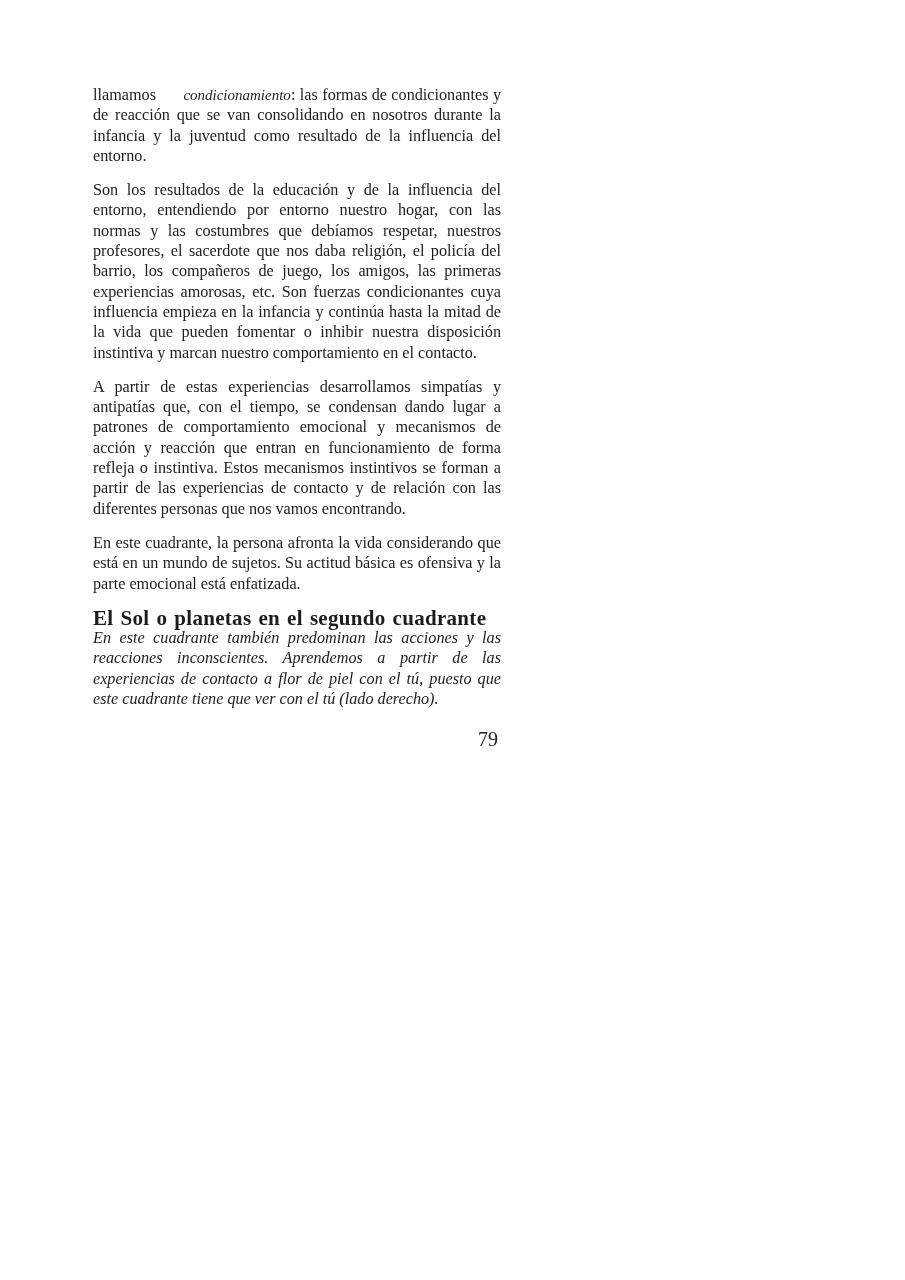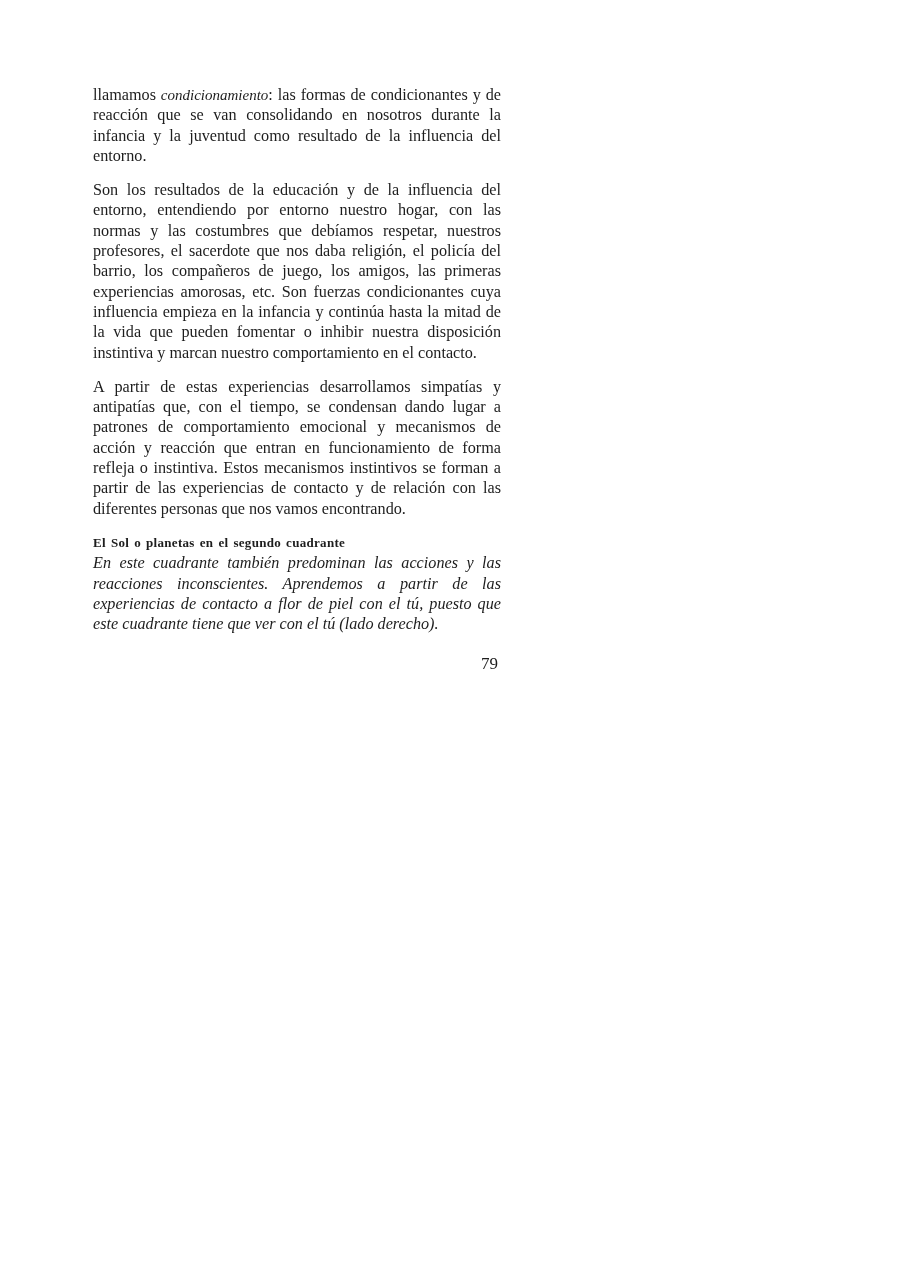--- a/index.html
+++ b/index.html
@@ -24,47 +24,49 @@
       color: #1d1d1d;
     }
     .para {
       margin: 0 0 14px 0;
       text-align: justify;
       hyphens: manual;
     }
     .para em {
       font-style: italic;
       font-size: 15px;
+      margin-left: 23px;
     }
     .heading {
       margin: 2px 0 0 0;
       font-weight: bold;
-      font-size: 13px;
+      font-size: 21px;
       letter-spacing: 0.3px;
       word-spacing: 1.5px;
     }
     .after-heading {
       margin-top: 0;
       font-style: italic;
     }
     .folio {
       text-align: right;
       margin-top: 20px;
       padding-right: 3px;
-      font-size: 17px;
+      font-size: 20px;
     }
   </style>
 </head>
 <body>
 
 <div class="page">
   <p class="para"><span>llamamos </span><em>condicionamiento</em><span>: las formas de condicionantes y de reacción que se van consolidando en nosotros durante la infancia y la juventud como resultado de la influencia del entorno.</span></p>
 
   <p class="para">Son los resultados de la educación y de la influencia del entorno, entendiendo por entorno nuestro hogar, con las normas y las costumbres que debíamos respetar, nuestros profesores, el sacerdote que nos daba religión, el policía del barrio, los compañeros de juego, los amigos, las primeras experiencias amorosas, etc. Son fuerzas condicionantes cuya influencia empieza en la infancia y continúa hasta la mitad de la vida que pueden fomentar o inhibir nuestra disposición instintiva y marcan nuestro comportamiento en el contacto.</p>
 
   <p class="para">A partir de estas experiencias desarrollamos simpatías y antipatías que, con el tiempo, se condensan dando lugar a patrones de comportamiento emocional y mecanismos de acción y reacción que entran en funcionamiento de forma refleja o instintiva. Estos mecanismos instintivos se forman a partir de las experiencias de contacto y de relación con las diferentes personas que nos vamos encontrando.</p>
 
+  <p class="para">En este cuadrante, la persona afronta la vida considerando que está en un mundo de sujetos. Su actitud básica es ofensiva y la parte emocional está enfatizada.</p>
 
   <h3 class="heading">El Sol o planetas en el segundo cuadrante</h3>
   <p class="para after-heading">En este cuadrante también predominan las acciones y las reacciones inconscientes. Aprendemos a partir de las experiencias de contacto a flor de piel con el tú, puesto que este cuadrante tiene que ver con el tú (lado derecho).</p>
 
   <div class="folio">79</div>
 </div>
 
 </body></html>

